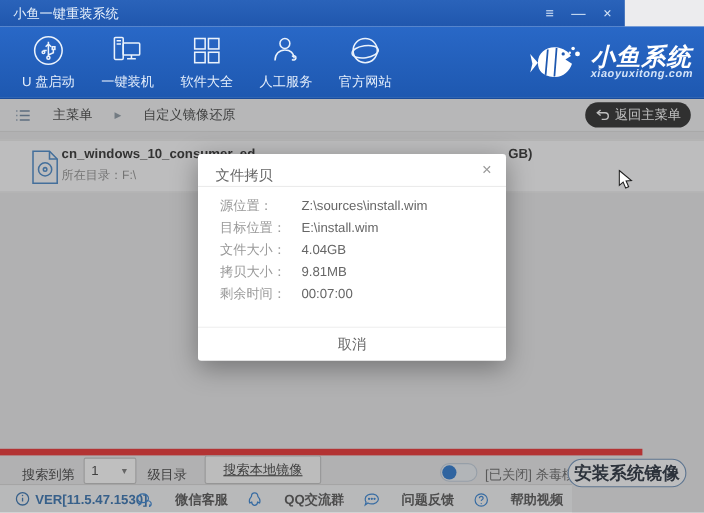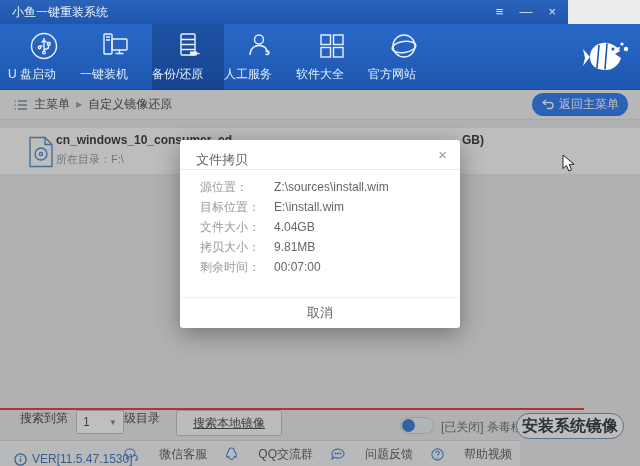--- a/index.html
+++ b/index.html
@@ -10,66 +10,66 @@
   
   .titlebar { position:absolute; top:0; left:0; width:568px; height:24px;
     background:linear-gradient(#2a63ba,#2057ae); color:#e8f1fb; display:flex; align-items:center; padding:0 12px; }
   .titlebar .title { font-size:12px; }
   .win-controls { position:absolute; right:12px; top:0; height:24px; display:flex; gap:16px; align-items:center; }
   .win-controls span { color:#d7e6f8; font-size:13px; line-height:24px; cursor:default; }
 
   
   .navbar { position:absolute; top:24px; left:0; width:640px; height:66px;
     background:linear-gradient(#2968c7,#1e58b0); border-bottom:1px solid #1a4c9b; display:flex; padding-left:8px; }
-  .nav-item { width:72px; height:66px; display:flex; flex-direction:column; justify-content:center; gap:5px; cursor:pointer; }
+  .nav-item { width:72px; height:66px; display:flex; flex-direction:column; align-items:center; justify-content:center; gap:5px; cursor:pointer; }
   .nav-item.active { background:rgba(5,30,80,0.30); }
   .nav-icon { height:30px; display:flex; align-items:center; justify-content:center; }
   .nav-label { color:#e4eefb; font-size:12px; white-space:nowrap; }
   .logo { position:absolute; right:10px; top:0; height:66px; display:flex; align-items:center; gap:8px; }
   .logo-text { display:flex; flex-direction:column; line-height:1.05; }
   .logo-name { color:#fff; font-weight:bold; font-size:22px; letter-spacing:1px; font-style:italic; }
   .logo-domain { color:#d3e3f8; font-weight:bold; font-size:10px; letter-spacing:0.5px; font-style:italic; }
 
   
   .content { position:absolute; top:90px; left:0; width:640px; height:376px; background:#ececee; }
 
   .breadcrumb-row { position:absolute; top:0; left:0; width:640px; height:30px; background:#f4f5f6;
-    border-bottom:1px solid #e2e2e2; display:flex; align-items:center; padding-left:14px; color:#555; gap:6px; }
+    border-bottom:1px solid #e2e2e2; display:flex; align-items:center; padding-left:14px; color:#555; gap:20px; }
   .crumb-sep { font-size:8px; color:#9aa4ae; }
   .back-btn { position:absolute; top:3px; right:12px; width:96px; height:23px; border-radius:12px;
-    background:#3b82f6; color:#fff; display:flex; align-items:center; justify-content:center; gap:5px; cursor:pointer; font-size:12px; }
+    background:#404040; color:#fff; display:flex; align-items:center; justify-content:center; gap:5px; cursor:pointer; font-size:12px; }
 
   .image-row { position:absolute; top:37px; left:0; width:640px; height:48px; background:#fdfdfe;
     border-top:1px solid #ebebeb; border-bottom:1px solid #ebebeb; }
   .disc-icon { position:absolute; left:28px; top:8px; }
   .row-title { position:absolute; left:56px; top:5px; font-weight:bold; color:#444; font-size:12px; }
   .row-title-right { position:absolute; left:462px; top:5px; font-weight:bold; color:#444; font-size:12px; }
   .row-sub { position:absolute; left:56px; top:24px; color:#9a9a9a; font-size:11px; }
   .mount-btn { position:absolute; left:533px; top:11px; width:70px; height:24px; border-radius:12px;
     background:#2e7dd1; color:#fff; border:none; font-size:12px; display:flex; align-items:center; justify-content:center; cursor:pointer; }
 
   
-  .bottom-bar { position:absolute; top:318px; left:0; width:584px; height:32px; border-top:2px solid #ef4444;
-    display:flex; align-items:flex-start; color:#555; }
+  .bottom-bar { position:absolute; top:318px; left:0; width:584px; height:32px; border-top:6px solid #ef4444;
+    display:flex; align-items:flex-end; color:#555; }
   .bb-text { margin-left:20px; }
   .level-select { margin-left:8px; width:48px; height:24px; background:#fff; border:1px solid #c9c9c9; border-radius:2px;
     display:flex; align-items:center; padding:0 6px; justify-content:space-between; cursor:pointer; color:#555; }
   .level-select .caret { font-size:8px; color:#888; }
-  .bb-suffix { }
+  .bb-suffix { margin-left:10px; }
   .search-btn { margin-left:16px; width:106px; height:26px; background:#fbfbfb; border:1px solid #c9c9c9; border-radius:2px;
     color:#555; font-size:12px; cursor:pointer;text-decoration:underline; }
   .toggle { position:absolute; left:400px; top:7px; width:34px; height:17px; border:1px solid #c9d4e0; border-radius:9px;
     background:#eef2f6; cursor:pointer; }
   .toggle .knob { position:absolute; left:1px; top:1px; width:13px; height:13px; border-radius:50%; background:#3f86d6; }
   .av-label { position:absolute; left:441px; top:9px; color:#777; }
   .install-btn { position:absolute; left:516px; top:3px; width:108px; height:26px; border-radius:13px;
     border:1px solid #7d9cc0; background:#fcfdfe; color:#3d4450; font-weight:bold; font-size:16px; cursor:pointer; }
 
   .status-bar { position:absolute; top:350px; left:0; width:520px; height:26px; background:#f6f7f9;
-    border-top:1px solid #dcdcdc; display:flex; align-items:flex-end; }
+    border-top:1px solid #dcdcdc; display:flex; align-items:center;font-weight:bold; }
   .ver { display:flex; align-items:center; gap:5px; margin-left:14px; color:#4a80b8; }
   .status-links { position:absolute; right:8px; top:0; height:26px; display:flex; align-items:center; gap:18px; }
   .status-link { display:flex; align-items:center; gap:20px; color:#666; cursor:pointer; }
 
   
   .overlay { position:absolute; top:0; left:0; width:640px; height:376px; background:rgba(0,0,0,0.25); z-index:50; }
   .dialog { position:absolute; left:180px; top:50px; width:280px; height:188px; background:#fff; border-radius:3px;
     box-shadow:0 6px 24px rgba(0,0,0,0.35); z-index:60; }
   .dlg-header { position:relative; height:30px; border-bottom:1px solid #ebebeb; padding:11px 16px 0; color:#666; font-size:13px; }
   .dlg-close { position:absolute; right:13px; top:6px; color:#999; font-size:15px; cursor:pointer; }
@@ -115,51 +115,40 @@
       <span class="nav-icon">
         <svg width="32" height="30" viewBox="0 0 32 30" fill="none" stroke="#eaf2fc" stroke-width="1.4">
           <rect x="4" y="3" width="8" height="20" rx="1"></rect>
             <path d="M6 6 h4 M6 9 h4"></path>
           <rect x="12" y="8" width="15" height="11" rx="1"></rect>
             <path d="M19.5 19 v3 M15.5 22.5 h8"></path>
         </svg>
       </span>
       <span class="nav-label">一键装机</span>
     </div>
-    <div class="nav-item active">
-      <span class="nav-icon">
-        <svg width="30" height="30" viewBox="0 0 30 30" fill="none" stroke="#eaf2fc" stroke-width="1.4">
-          <rect x="8" y="3" width="14" height="21" rx="1"></rect>
-            <path d="M8 8.5 h14 M8 13.5 h14 M8 18.5 h14"></path>
-          <rect x="17" y="20.5" width="7" height="4" fill="#eaf2fc" stroke="none"></rect>
-            <path d="M24 22.5 h2.5"></path>
-        </svg>
-      </span>
-      <span class="nav-label">备份/还原</span>
-    </div>
-    <div class="nav-item">
-      <span class="nav-icon">
-        <svg width="30" height="30" viewBox="0 0 30 30" fill="none" stroke="#eaf2fc" stroke-width="1.4">
-          <circle cx="14" cy="8.5" r="4.5"></circle>
-            <path d="M5 24 c0-6 4-9.5 9-9.5 s8 3 8.5 7.5"></path>
-          <path d="M20.5 20.5 c1.5-1.5 4-0.5 3.5 1.5 -0.4 1.6-2.5 2-3.5 1"></path>
-        </svg>
-      </span>
-      <span class="nav-label">人工服务</span>
-    </div>
     <div class="nav-item">
       <span class="nav-icon">
         <svg width="28" height="28" viewBox="0 0 28 28" fill="none" stroke="#eaf2fc" stroke-width="1.4">
           <rect x="3" y="3" width="9.5" height="9.5"></rect>
             <rect x="15.5" y="3" width="9.5" height="9.5"></rect>
           <rect x="3" y="15.5" width="9.5" height="9.5"></rect>
             <rect x="15.5" y="15.5" width="9.5" height="9.5"></rect>
         </svg>
       </span>
       <span class="nav-label">软件大全</span>
+    </div>
+    <div class="nav-item">
+      <span class="nav-icon">
+        <svg width="30" height="30" viewBox="0 0 30 30" fill="none" stroke="#eaf2fc" stroke-width="1.4">
+          <circle cx="14" cy="8.5" r="4.5"></circle>
+            <path d="M5 24 c0-6 4-9.5 9-9.5 s8 3 8.5 7.5"></path>
+          <path d="M20.5 20.5 c1.5-1.5 4-0.5 3.5 1.5 -0.4 1.6-2.5 2-3.5 1"></path>
+        </svg>
+      </span>
+      <span class="nav-label">人工服务</span>
     </div>
     <div class="nav-item">
       <span class="nav-icon">
         <svg width="30" height="30" viewBox="0 0 30 30" fill="none" stroke="#eaf2fc" stroke-width="1.4">
           <circle cx="15" cy="15" r="11"></circle>
             <ellipse cx="15" cy="16" rx="12" ry="5.5" transform="rotate(-8 15 16)"></ellipse>
         </svg>
       </span>
       <span class="nav-label">官方网站</span>
     </div>
@@ -173,20 +162,24 @@
             <circle cx="40" cy="6" r="1.6"></circle>
               <circle cx="44" cy="11" r="2.2"></circle>
               <circle cx="37" cy="10" r="1.1"></circle>
           </g>
           <g stroke="#1e58b0" stroke-width="1.6" fill="none">
             <path d="M17 7 L15 30 M25 5.5 L23 31.5"></path>
           </g>
           <circle cx="31" cy="11" r="1.5" fill="#1e58b0"></circle>
         </svg>
       </span>
+      <span class="logo-text">
+        <span class="logo-name">小鱼系统</span>
+        <span class="logo-domain">xiaoyuxitong.com</span>
+      </span>
     </div>
   </div>
 
   <div class="content">
 
     <div class="breadcrumb-row">
       <span>
         <svg width="14" height="12" viewBox="0 0 14 12" stroke="#7e93ab" stroke-width="1.4">
           <path d="M0.8 2 h1 M4 2 h9 M0.8 6 h1 M4 6 h9 M0.8 10 h1 M4 10 h9"></path>
         </svg>

